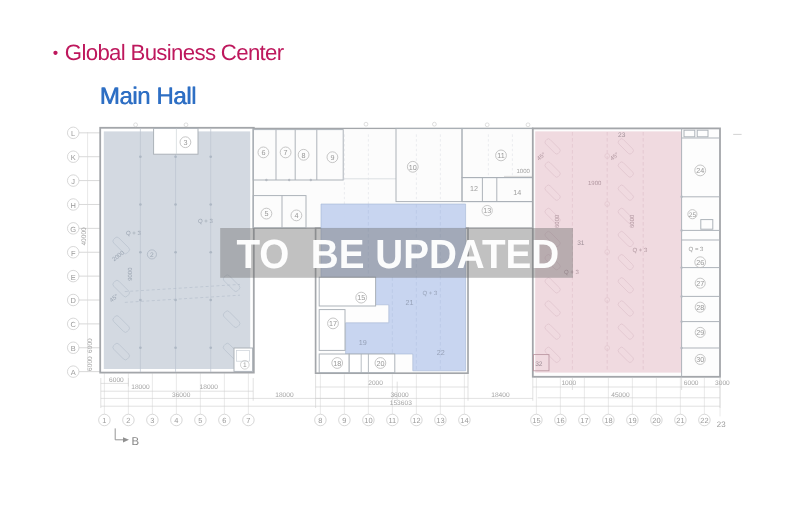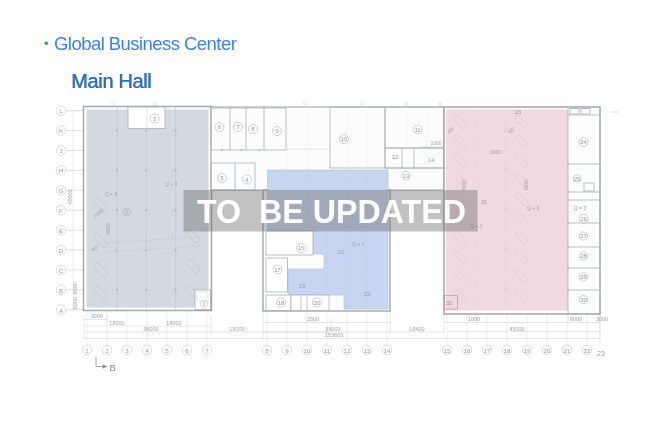--- a/index.html
+++ b/index.html
@@ -1,19 +1,19 @@
 <!DOCTYPE html>
 <html><head>
 <meta charset="utf-8">
 <style>
   html,body{margin:0;padding:0;}
   body{width:660px;height:440px;background:#ffffff;font-family:"Liberation Sans", sans-serif;overflow:hidden;position:relative;}
-  .title{position:absolute;left:44px;top:32.5px;font-size:18.5px;color:#3b82f6;letter-spacing:-0.55px;}
+  .title{position:absolute;left:44px;top:32.5px;font-size:18.5px;color:#be185d;letter-spacing:-0.55px;}
   .title .b{font-size:13px;margin-right:6px;vertical-align:2px;}
-  .hall{position:absolute;left:71px;top:70px;font-size:20px;color:#2e6fc4;font-weight:400;letter-spacing:-0.35px;text-shadow:0.5px 0 0 #2e6fc4;}
+  .hall{position:absolute;left:83px;top:70px;font-size:20px;color:#2e6fc4;font-weight:400;letter-spacing:-0.35px;text-shadow:0.5px 0 0 #2e6fc4;}
   svg{position:absolute;left:0;top:0;}
   text{font-family:"Liberation Sans", sans-serif;}
 </style>
 </head>
 <body>
 
 <div class="title"><span class="b">•</span>Global Business Center</div>
 
 <div class="hall">Main Hall</div>
 

